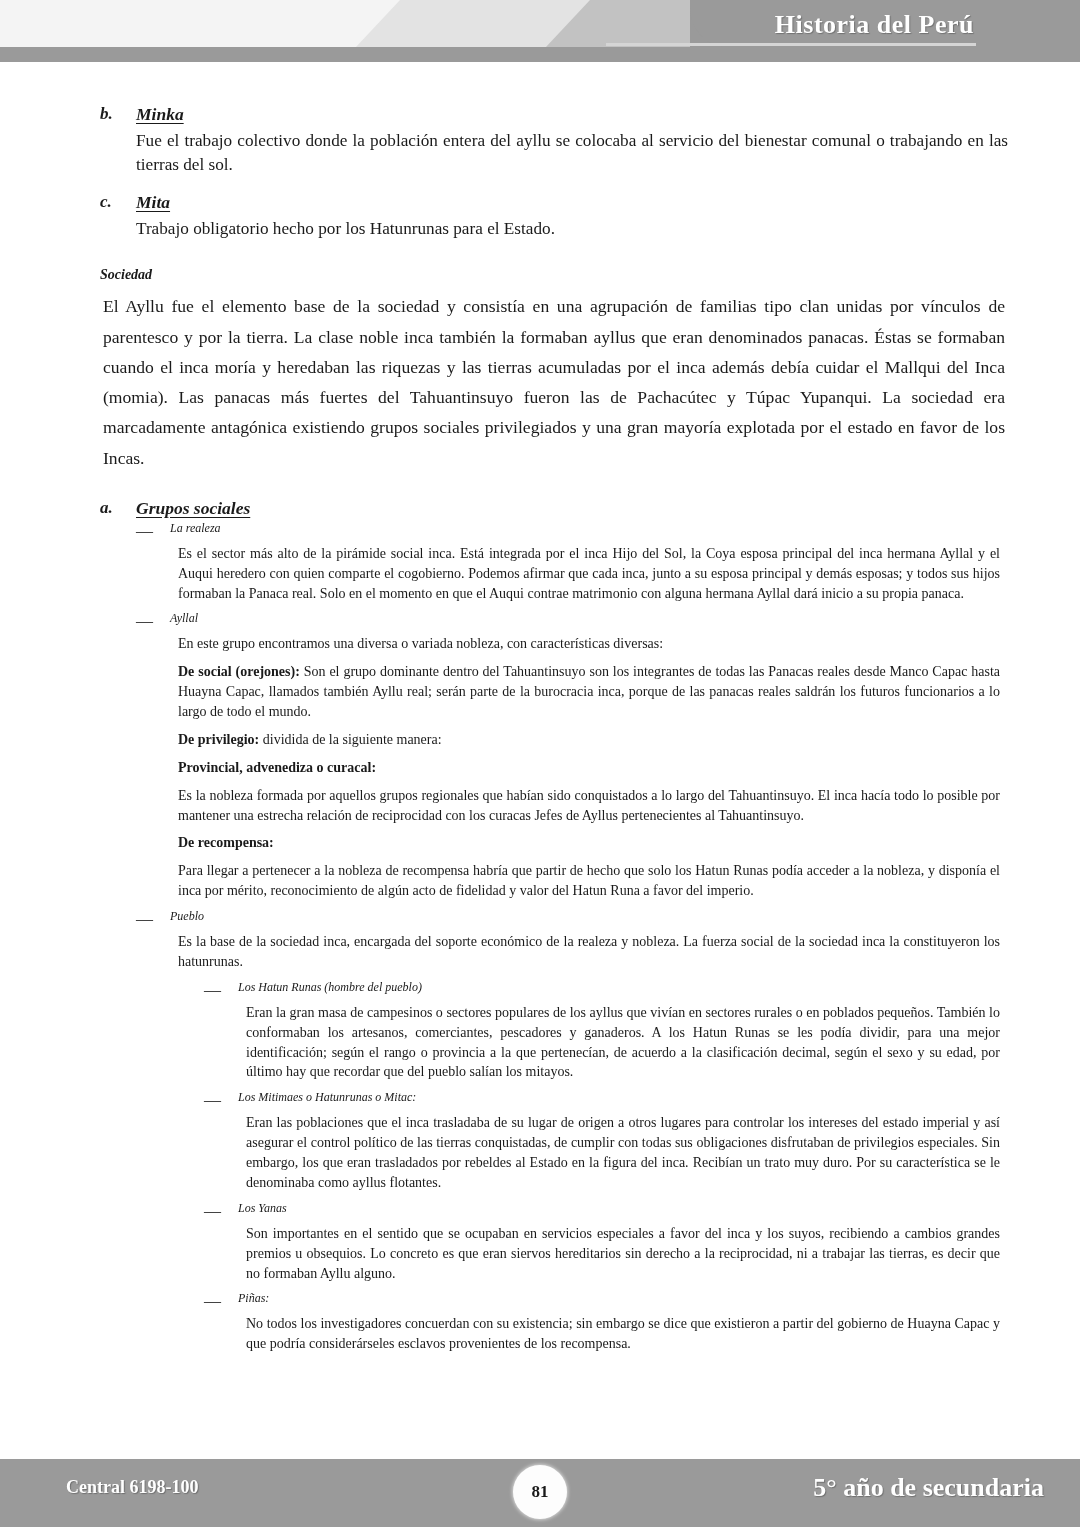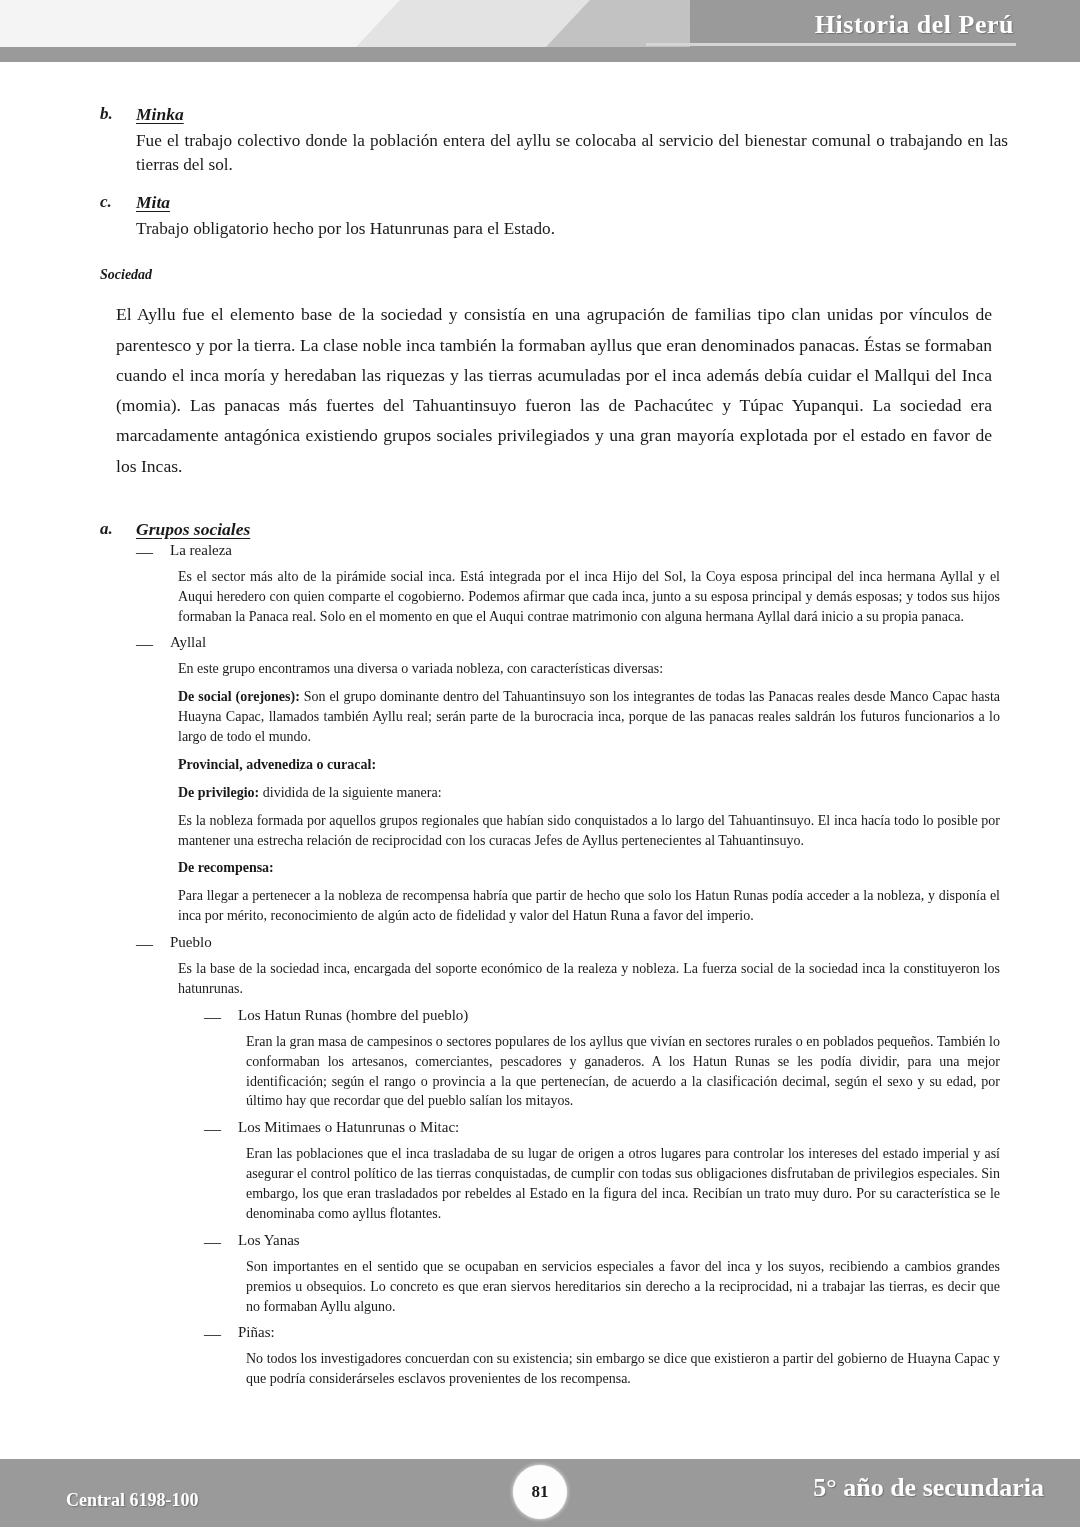--- a/index.html
+++ b/index.html
@@ -15,21 +15,20 @@
     color: #1a1a1a;
     overflow: hidden;
   }
 
   
   .page-header {
     position: absolute;
     top: 0; left: 0;
     width: 1012px;
     height: 62px;
-    padding-left: 40px;
   }
   .hdr-band {
     position: absolute;
     top: 0;
     height: 48px;
   }
   .hdr-band-1 { left: 0;   width: 400px; background: #f4f4f4; }
   .hdr-band-2 { left: 355px; width: 290px; background: #e3e3e3;
                 clip-path: polygon(45px 0, 290px 0, 245px 48px, 0 48px); }
   .hdr-band-3 { left: 545px; width: 250px; background: #c2c2c2;
@@ -121,40 +120,41 @@
   .section-title {
     font-weight: bold;
     font-style: italic;
     font-size: 14px;
     margin: 26px 0 8px 0;
   }
   .body-para {
     font-size: 17.6px;
     line-height: 1.72;
     text-align: justify;
-    margin: 16px;
+    margin: 3px;
   }
 
   .spacer-sm { height: 14px; }
   .spacer-md { height: 22px; }
 
   
   .dash1 {
     position: relative;
     margin-left: 36px;
     padding-left: 34px;
     margin-top: 2px;
   }
   .dash1 > .dash-marker {
     position: absolute;
     left: 0; top: 0;
     font-size: 17px;
   }
   .dash-title {
-    font-size: 15px;
+    font-style: italic;
+    font-size: 12px;
   }
   .dash-body {
     font-size: 14px;
     line-height: 1.42;
     text-align: justify;
     margin: 8px;
   }
   .dash-body b { font-weight: bold; }
 
   
@@ -177,21 +177,21 @@
     position: absolute;
     left: 0;
     bottom: 0;
     width: 1080px;
     height: 68px;
     background: #9a9a9a;
   }
   .footer-left {
     position: absolute;
     left: 66px;
-    top: 31px;
+    top: 18px;
     color: #ffffff;
     font-weight: bold;
     font-size: 18px;
     text-shadow: 1px 1px 1px rgba(85,85,85,0.6);
   }
   .footer-right {
     position: absolute;
     right: 36px;
     top: 14px;
     color: #ffffff;
@@ -265,22 +265,22 @@
     <span class="dash-marker">—</span>
     <div class="dash-title">La realeza</div>
     <p class="dash-body">Es el sector más alto de la pirámide social inca. Está integrada por el inca Hijo del Sol, la Coya esposa principal del inca hermana Ayllal y el Auqui heredero con quien comparte el cogobierno. Podemos afirmar que cada inca, junto a su esposa principal y demás esposas; y todos sus hijos formaban la Panaca real. Solo en el momento en que el Auqui contrae matrimonio con alguna hermana Ayllal dará inicio a su propia panaca.</p>
   </div>
 
   <div class="dash1">
     <span class="dash-marker">—</span>
     <div class="dash-title">Ayllal</div>
     <p class="dash-body">En este grupo encontramos una diversa o variada nobleza, con características diversas:</p>
     <p class="dash-body"><b class="bold-lead">De social (orejones):</b><span> Son el grupo dominante dentro del Tahuantinsuyo son los integrantes de todas las Panacas reales desde Manco Capac hasta Huayna Capac, llamados también Ayllu real; serán parte de la burocracia inca, porque de las panacas reales saldrán los futuros funcionarios a lo largo de todo el mundo.</span></p>
+    <p class="dash-body"><b class="bold-lead">De privilegio:</b><span> dividida de la siguiente manera:</span></p>
     <p class="dash-body"><b class="bold-lead">Provincial, advenediza o curacal:</b></p>
-    <p class="dash-body"><b class="bold-lead">De privilegio:</b><span> dividida de la siguiente manera:</span></p>
     <p class="dash-body">Es la nobleza formada por aquellos grupos regionales que habían sido conquistados a lo largo del Tahuantinsuyo. El inca hacía todo lo posible por mantener una estrecha relación de reciprocidad con los curacas Jefes de Ayllus pertenecientes al Tahuantinsuyo.</p>
     <p class="dash-body"><b class="bold-lead">De recompensa:</b></p>
     <p class="dash-body">Para llegar a pertenecer a la nobleza de recompensa habría que partir de hecho que solo los Hatun Runas podía acceder a la nobleza, y disponía el inca por mérito, reconocimiento de algún acto de fidelidad y valor del Hatun Runa a favor del imperio.</p>
   </div>
 
   <div class="dash1">
     <span class="dash-marker">—</span>
     <div class="dash-title">Pueblo</div>
     <p class="dash-body">Es la base de la sociedad inca, encargada del soporte económico de la realeza y nobleza. La fuerza social de la sociedad inca la constituyeron los hatunrunas.</p>
 

